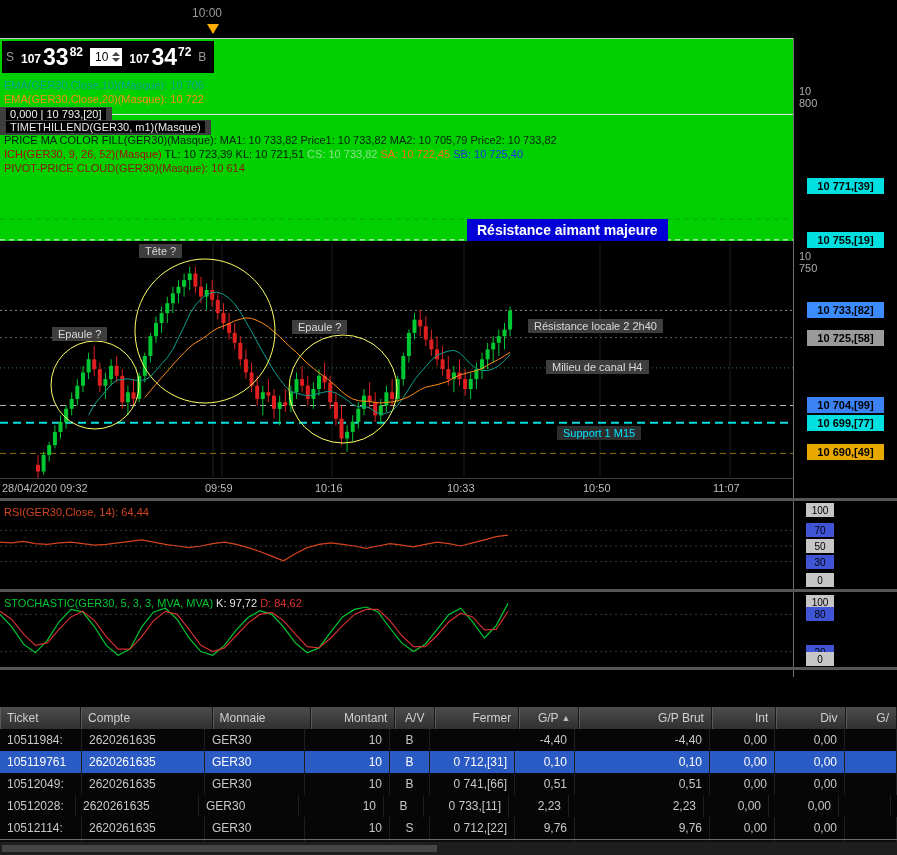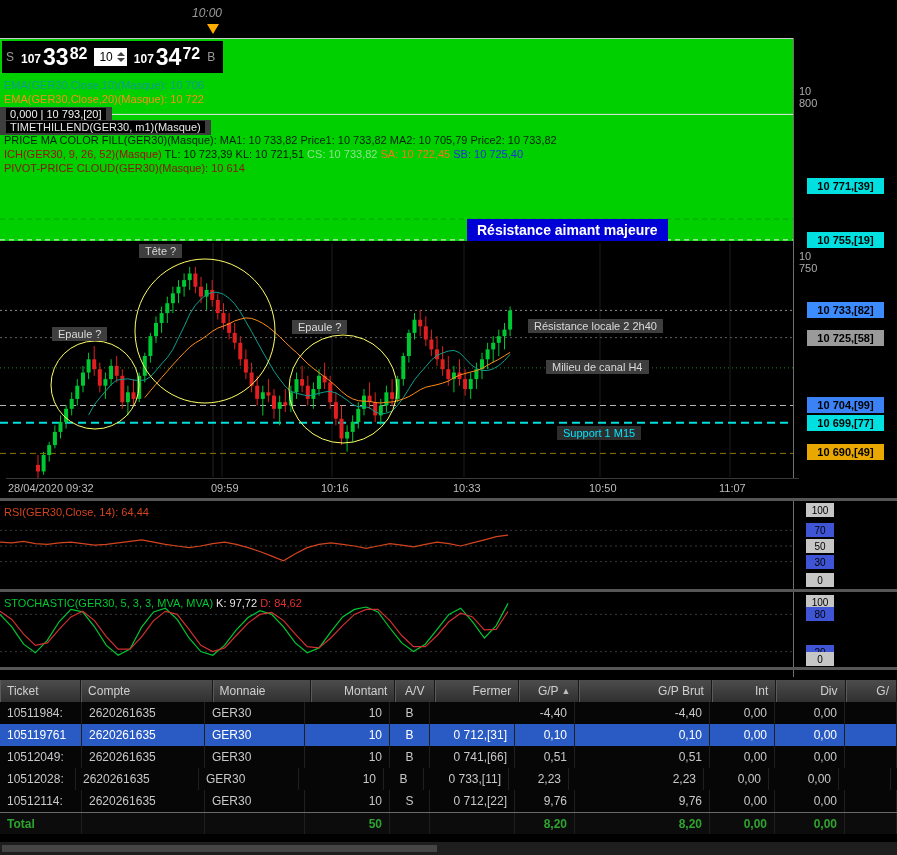--- a/index.html
+++ b/index.html
@@ -1,39 +1,39 @@
 <!DOCTYPE html>
 <html><head>
 <meta charset="utf-8">
 <style>
   * { margin:0; padding:0; box-sizing:border-box; }
   html,body { background:#000; }
   body { width:897px; height:855px; font-family:"Liberation Sans",sans-serif; overflow:hidden; }
   #app { position:relative; width:897px; height:855px; background:#000; overflow:hidden; }
 
   
-  #time-marker-label { position:absolute; left:192px; top:6px; color:#9a9a9a; font-size:12px; z-index:3;font-style:italic; }
+  #time-marker-label { position:absolute; left:192px; top:6px; color:#9a9a9a; font-size:12px; z-index:3; }
   #time-marker-triangle { position:absolute; left:207px; top:24px; width:0; height:0;
     border-left:6px solid transparent; border-right:6px solid transparent; border-top:10px solid #FFAE00; z-index:3; }
 
   #chart-topline { position:absolute; left:0; top:38px; width:793px; height:1px; background:#c8c8c8; z-index:2; }
   #green-zone { position:absolute; left:0; top:39px; width:793px; height:202px; z-index:1; }
 
   #main-svg { position:absolute; left:0; top:0; z-index:2; }
 
   #axis-separator { position:absolute; left:793px; top:38px; width:1px; height:639px; background:#6f6f6f; z-index:2; }
 
   
   #quote-panel { position:absolute; left:2px; top:41px; height:32px; background:#000; z-index:3;
     display:flex; align-items:center; gap:7px; padding:0 8px 0 4px; }
   .qp-side { color:#9a9a9a; font-size:12px; }
   .qp-price { display:flex; align-items:flex-end; color:#fff; cursor:pointer; }
   .qp-prefix { font-size:12px; font-weight:bold; padding-bottom:3px; }
   .qp-big { font-size:23px; font-weight:bold; line-height:24px; margin-left:2px; }
-  .qp-sup { font-size:16px; font-weight:bold; align-self:flex-start; margin-left:1px; }
+  .qp-sup { font-size:12px; font-weight:bold; align-self:flex-start; margin-left:1px; }
   #amount-spinner { display:flex; align-items:center; background:#fff; color:#000; height:18px; padding:0 2px 0 5px; font-size:12px; }
   .qp-spin { display:inline-flex; flex-direction:column; justify-content:center; margin-left:4px; gap:2px; }
   .qp-spin i { display:block; width:0; height:0; border-left:4px solid transparent; border-right:4px solid transparent; }
   .qp-spin i.up { border-bottom:4px solid #444; }
   .qp-spin i.dn { border-top:4px solid #444; }
 
   
   #indicator-lines { position:absolute; left:0; top:0; z-index:3; }
   .ind-line { position:absolute; left:4px; white-space:nowrap; font-size:11px; line-height:13px; }
   .ind-line.chip { left:0; }
@@ -45,39 +45,39 @@
   .chip { position:absolute; font-size:11px; padding:1px 6px; background:#3e3e3e; color:#dadada; white-space:nowrap; }
   .chip.cyan { background:#2d2d2d; color:#00E5FF; }
 
   
   #price-axis { position:absolute; left:0; top:0; z-index:3; }
   .axis-plain { position:absolute; left:799px; color:#ababab; font-size:11px; }
   .axis-badge { position:absolute; left:807px; width:77px; height:16px; font-size:11px; font-weight:bold;
     display:flex; align-items:center; justify-content:center; }
 
   
-  #time-axis { position:absolute; left:0; top:478px; width:793px; height:20px; background:#000; border-top:1px solid #3a3a3a; z-index:3;margin-left:6px; }
+  #time-axis { position:absolute; left:0; top:478px; width:793px; height:20px; background:#000; border-top:1px solid #3a3a3a; z-index:3; }
   .time-label { position:absolute; top:3px; color:#bdbdbd; font-size:11px; white-space:nowrap; }
 
   
   .splitter { position:absolute; left:0; width:897px; height:3px; background:#565656; z-index:4; }
 
   
   .panel-label { position:absolute; left:4px; font-size:11px; z-index:3; white-space:nowrap; }
 
   
   .scale-box { position:absolute; left:806px; width:28px; height:14px; display:flex; align-items:center; justify-content:center;
     font-size:10px; z-index:3; }
   .scale-box.light { background:#c6c6c6; color:#000; }
   .scale-box.blue { background:#3f55d6; color:#000; }
 
   
   #orders-table { position:absolute; left:0; top:680px; width:897px; font-size:12px; z-index:3; }
   .trow { display:flex; height:22px; align-items:stretch; background:#060606; color:#c8c8c8; }
-  .trow.thead { background:linear-gradient(#4c4c4c,#303030); color:#cfcfcf; }
+  .trow.thead { background:linear-gradient(#4c4c4c,#303030); color:#cfcfcf;margin-top:27px; }
   .trow.selected { background:#2a5bc4; color:#fff; }
   .trow.total { color:#2fa32f; font-weight:bold; border-top:1px solid #6a6a6a; background:#0c0c0c; }
   .tcell { display:flex; align-items:center; padding:0 7px; white-space:nowrap; overflow:hidden;
     border-right:1px solid #1f1f1f; }
   .trow.thead .tcell { border-right:1px solid #181818; box-shadow:inset 1px 0 0 #5a5a5a; }
   .sort { font-size:9px; color:#bdbdbd; margin-left:3px; }
 
   
   #hscrollbar { position:absolute; left:0; top:842px; width:897px; height:13px; background:#1e1e1e; z-index:3; }
   #hthumb { position:absolute; left:2px; top:3px; width:435px; height:7px; background:#454545; }

